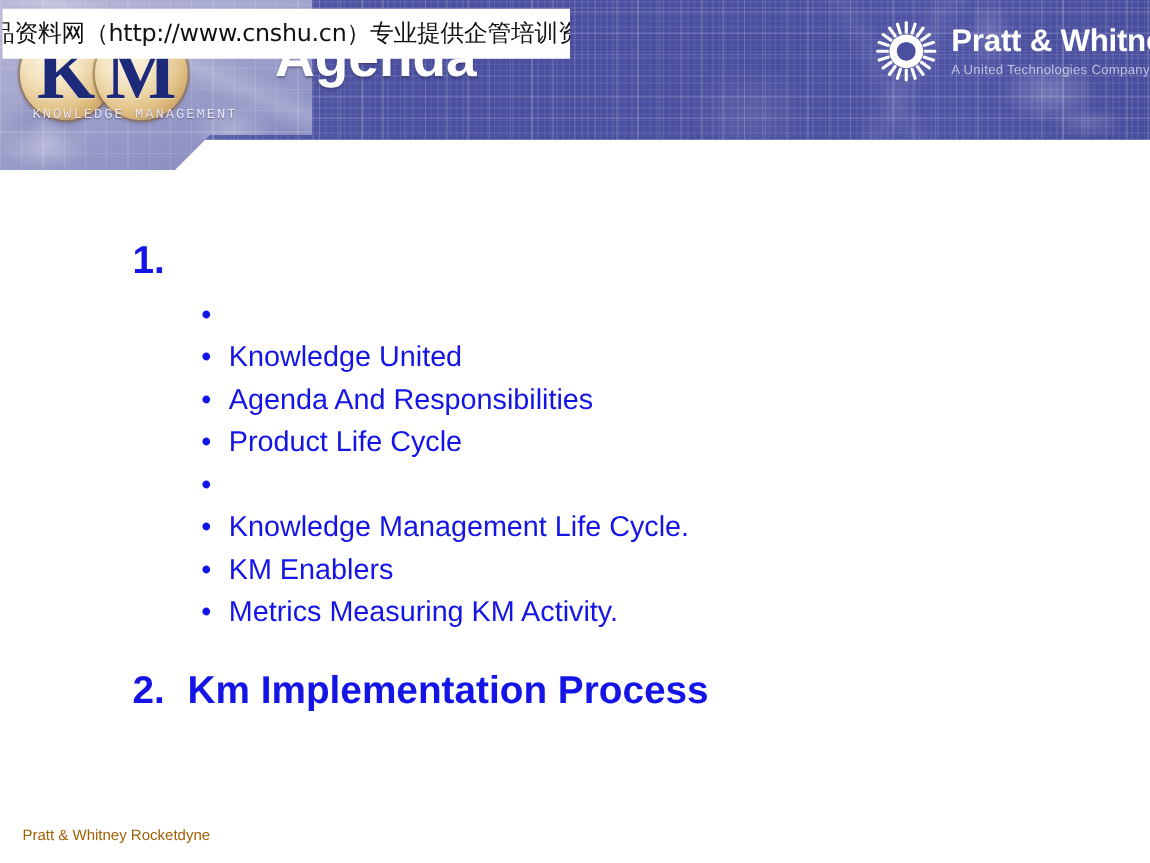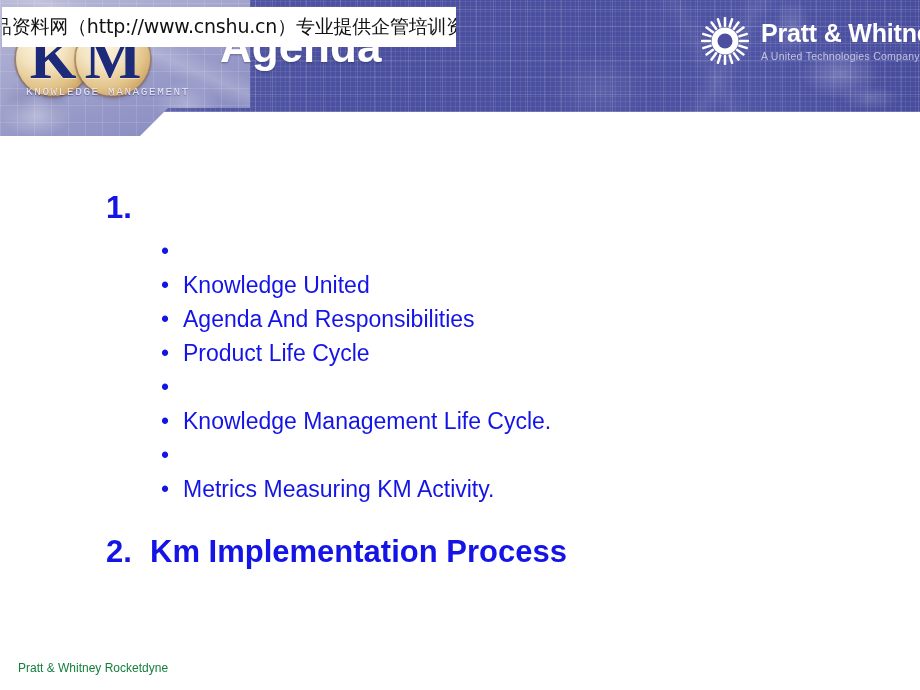--- a/index.html
+++ b/index.html
@@ -230,21 +230,21 @@
     margin-left: 161px;
     font-size: 23px;
     line-height: 34px;
   }
 
   
   #footer {
     position: absolute;
     left: 18px; top: 661px;
     font-size: 12px;
-    color: #15803d;
+    color: #a16207;
     white-space: nowrap;
   }
 </style>
 </head>
 <body>
 
 <div id="slide">
 
   <div id="header-band">
     <div id="header-gradient"></div>
@@ -332,20 +332,21 @@
       </li>
       <li>
         <span class="bullet-dot">•</span>
       </li>
       <li>
         <span class="bullet-dot">•</span>
         <span class="bullet-label">Knowledge Management Life Cycle.</span>
       </li>
       <li>
         <span class="bullet-dot">•</span>
+        <span class="bullet-label">KM Enablers</span>
       </li>
       <li>
         <span class="bullet-dot">•</span>
         <span class="bullet-label">Metrics Measuring KM Activity.</span>
       </li>
     </ul>
 
     <div class="outline-heading" id="heading-2">
       <span class="oh-num">2.</span>
       <span class="oh-text">Km Implementation Process</span>

